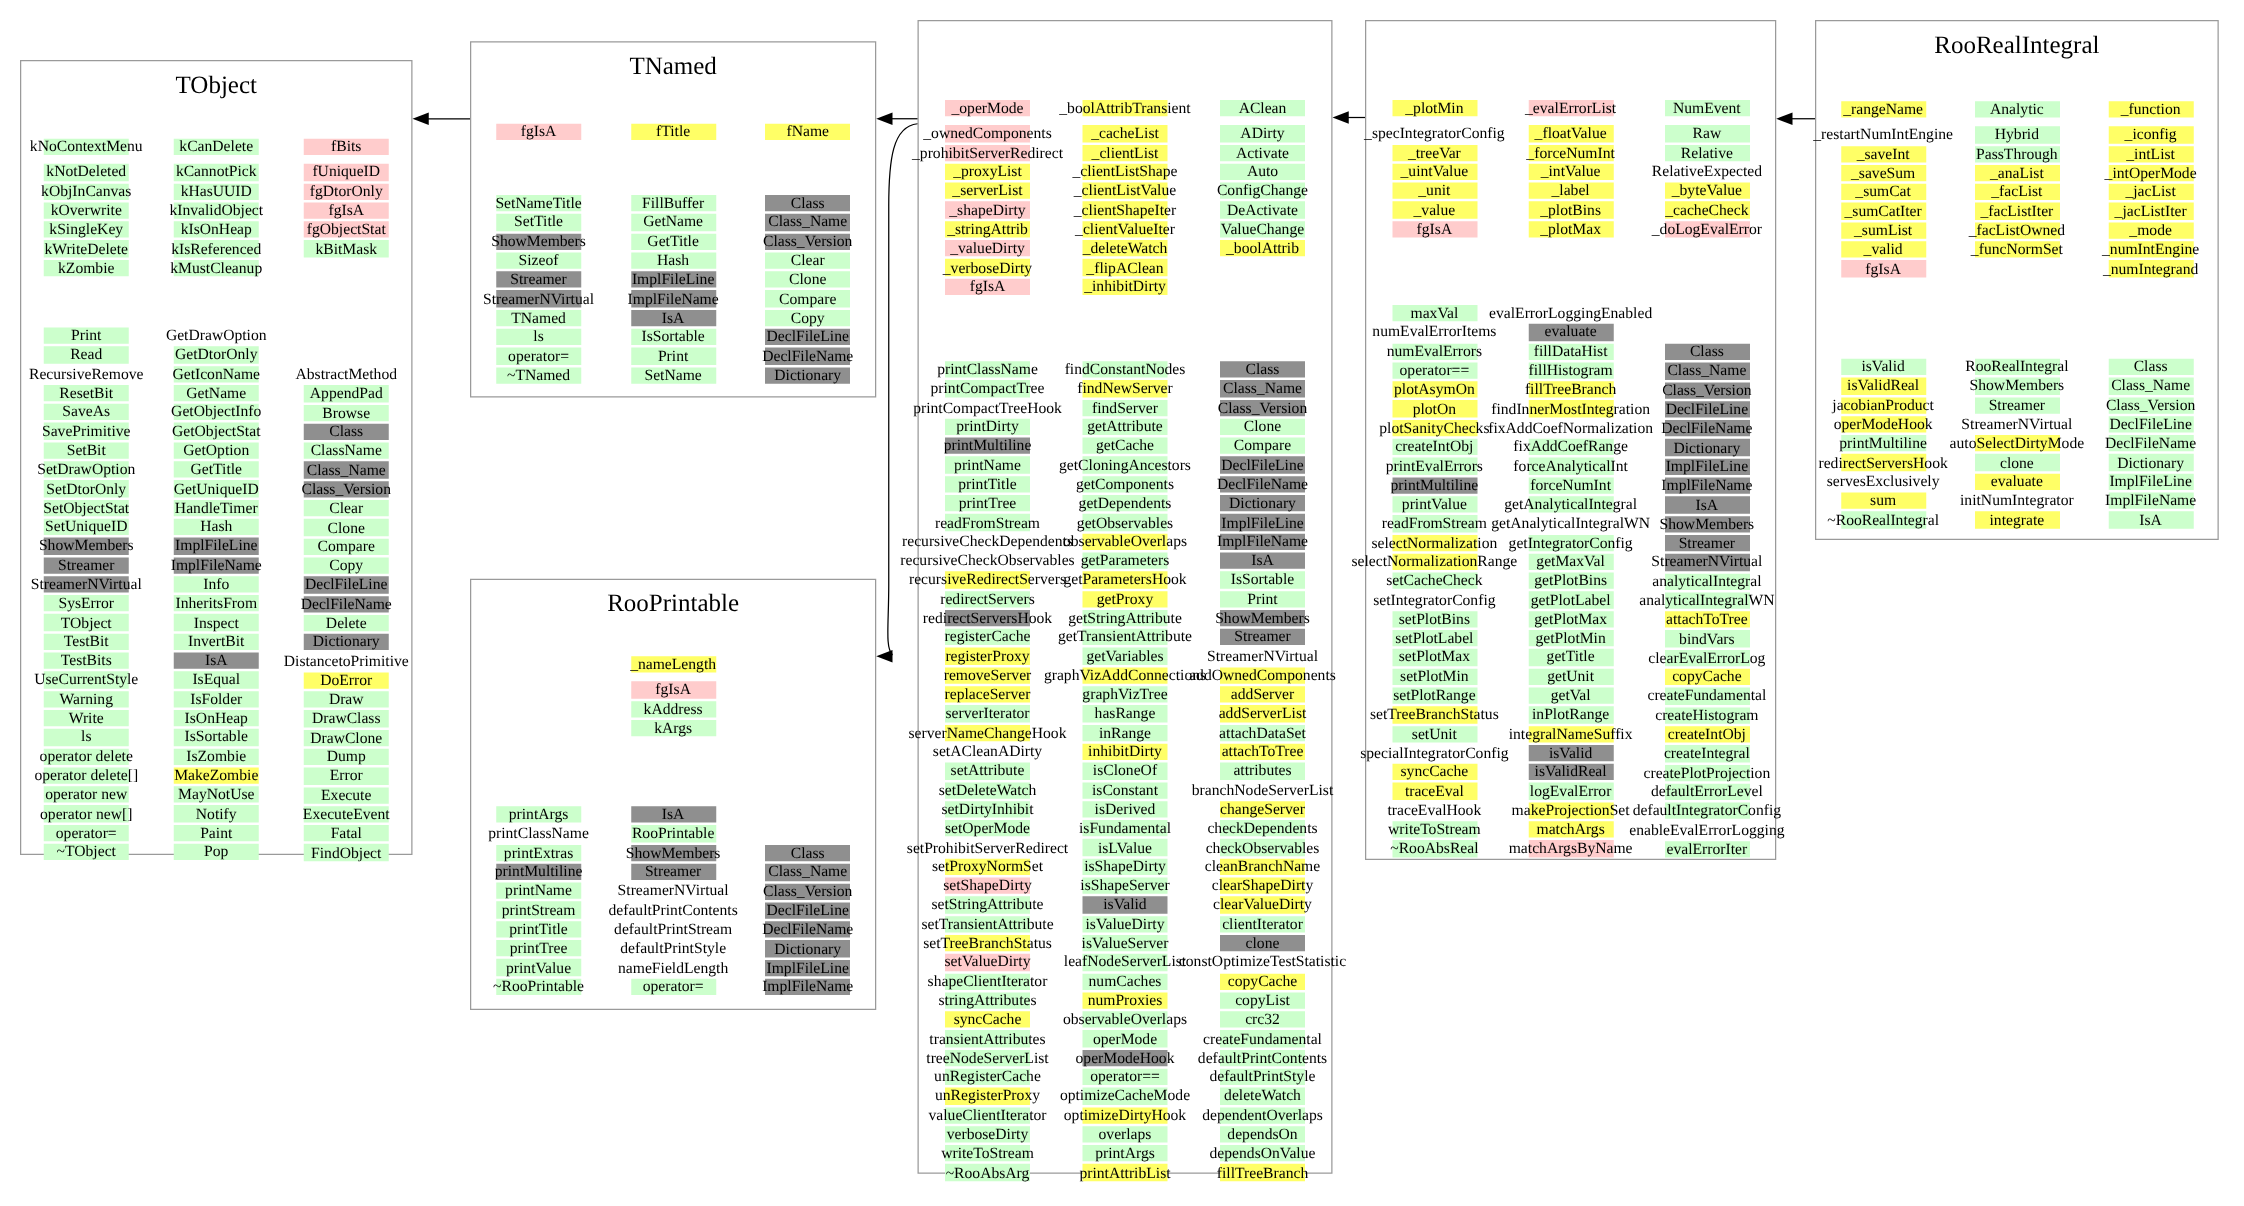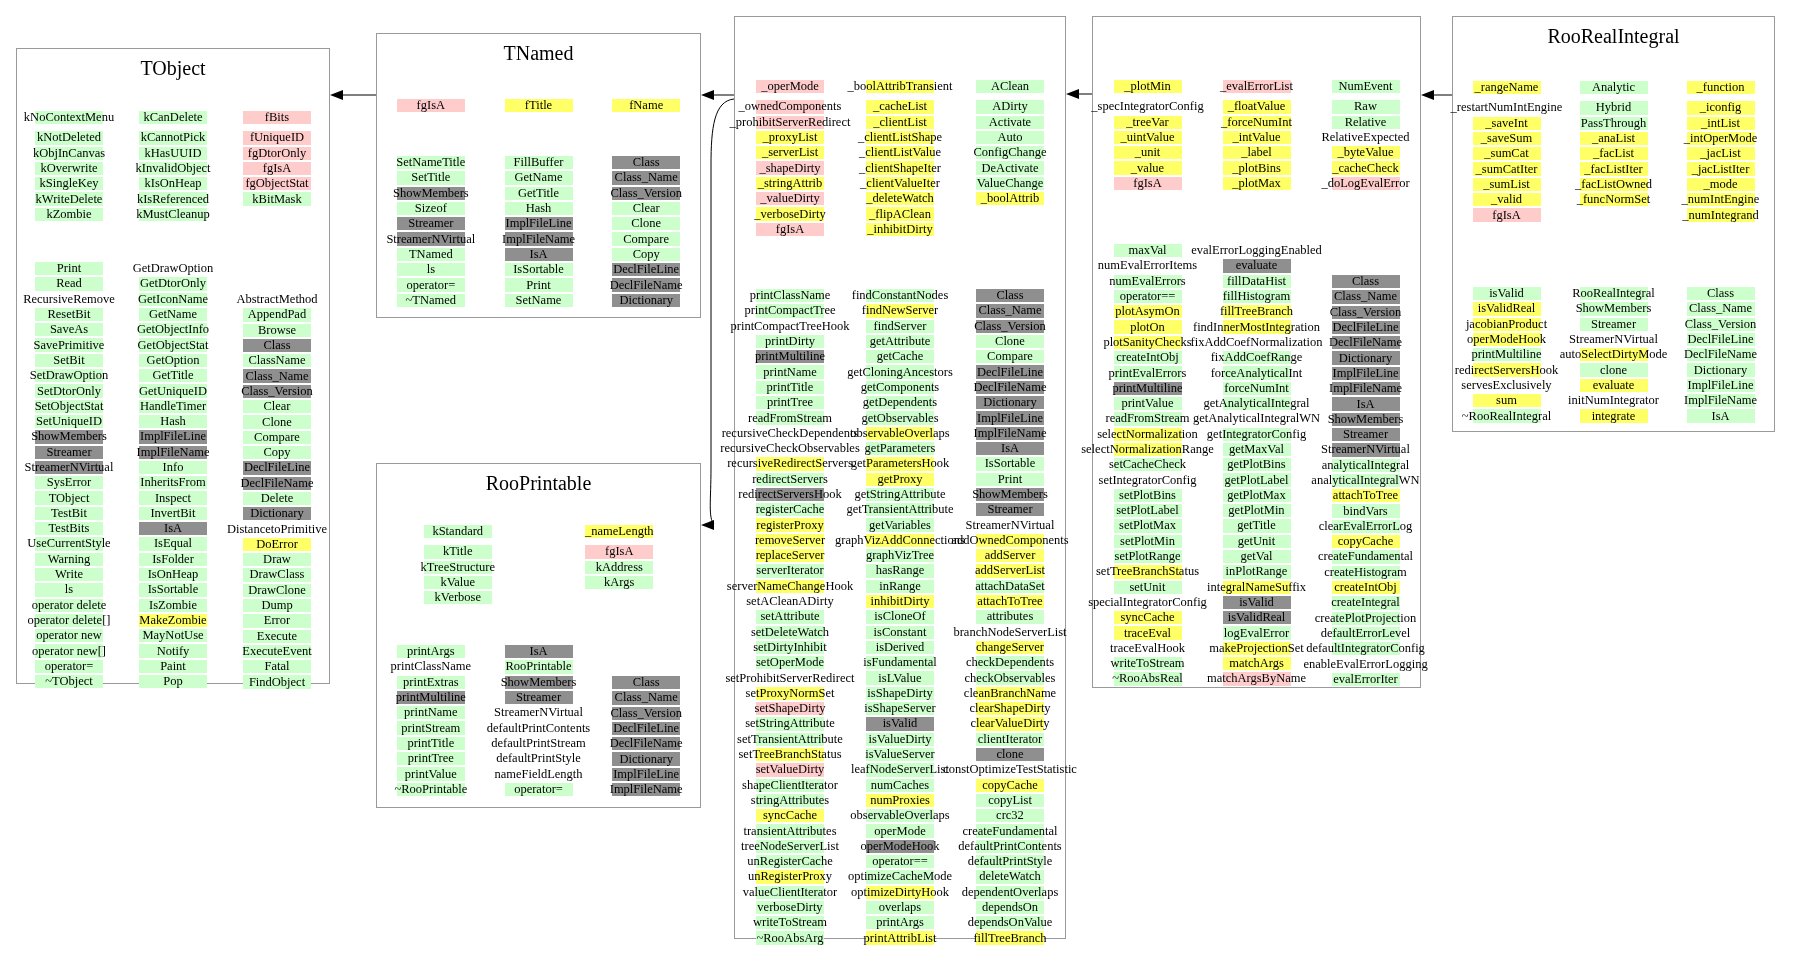--- a/index.html
+++ b/index.html
@@ -592,42 +592,20 @@
             <span class="lbl">Dictionary</span>
           </div>
         </div>
       </div>
     </div>
     <div class="box" style="left: 376px; top: 463px; width: 325px; height: 345px; border-color: rgb(154, 154, 154);">
       <div class="title">RooPrintable</div>
       <div class="section" style="top: 60px;">
         <div class="col">
           <div class="mrow gap">
-            <span class="band" style="background: rgb(204, 255, 204);"></span>
-            <span class="lbl">kStandard</span>
-          </div>
-          <div class="mrow">
-            <span class="band" style="background: rgb(204, 255, 204);"></span>
-            <span class="lbl">kTitle</span>
-          </div>
-          <div class="mrow">
-            <span class="band" style="background: rgb(204, 255, 204);"></span>
-            <span class="lbl">kTreeStructure</span>
-          </div>
-          <div class="mrow">
-            <span class="band" style="background: rgb(204, 255, 204);"></span>
-            <span class="lbl">kValue</span>
-          </div>
-          <div class="mrow">
-            <span class="band" style="background: rgb(204, 255, 204);"></span>
-            <span class="lbl">kVerbose</span>
-          </div>
-        </div>
-        <div class="col">
-          <div class="mrow gap">
             <span class="band" style="background: rgb(255, 255, 102);"></span>
             <span class="lbl">_nameLength</span>
           </div>
           <div class="mrow">
             <span class="band" style="background: rgb(255, 204, 204);"></span>
             <span class="lbl">fgIsA</span>
           </div>
           <div class="mrow">
             <span class="band" style="background: rgb(204, 255, 204);"></span>
             <span class="lbl">kAddress</span>

